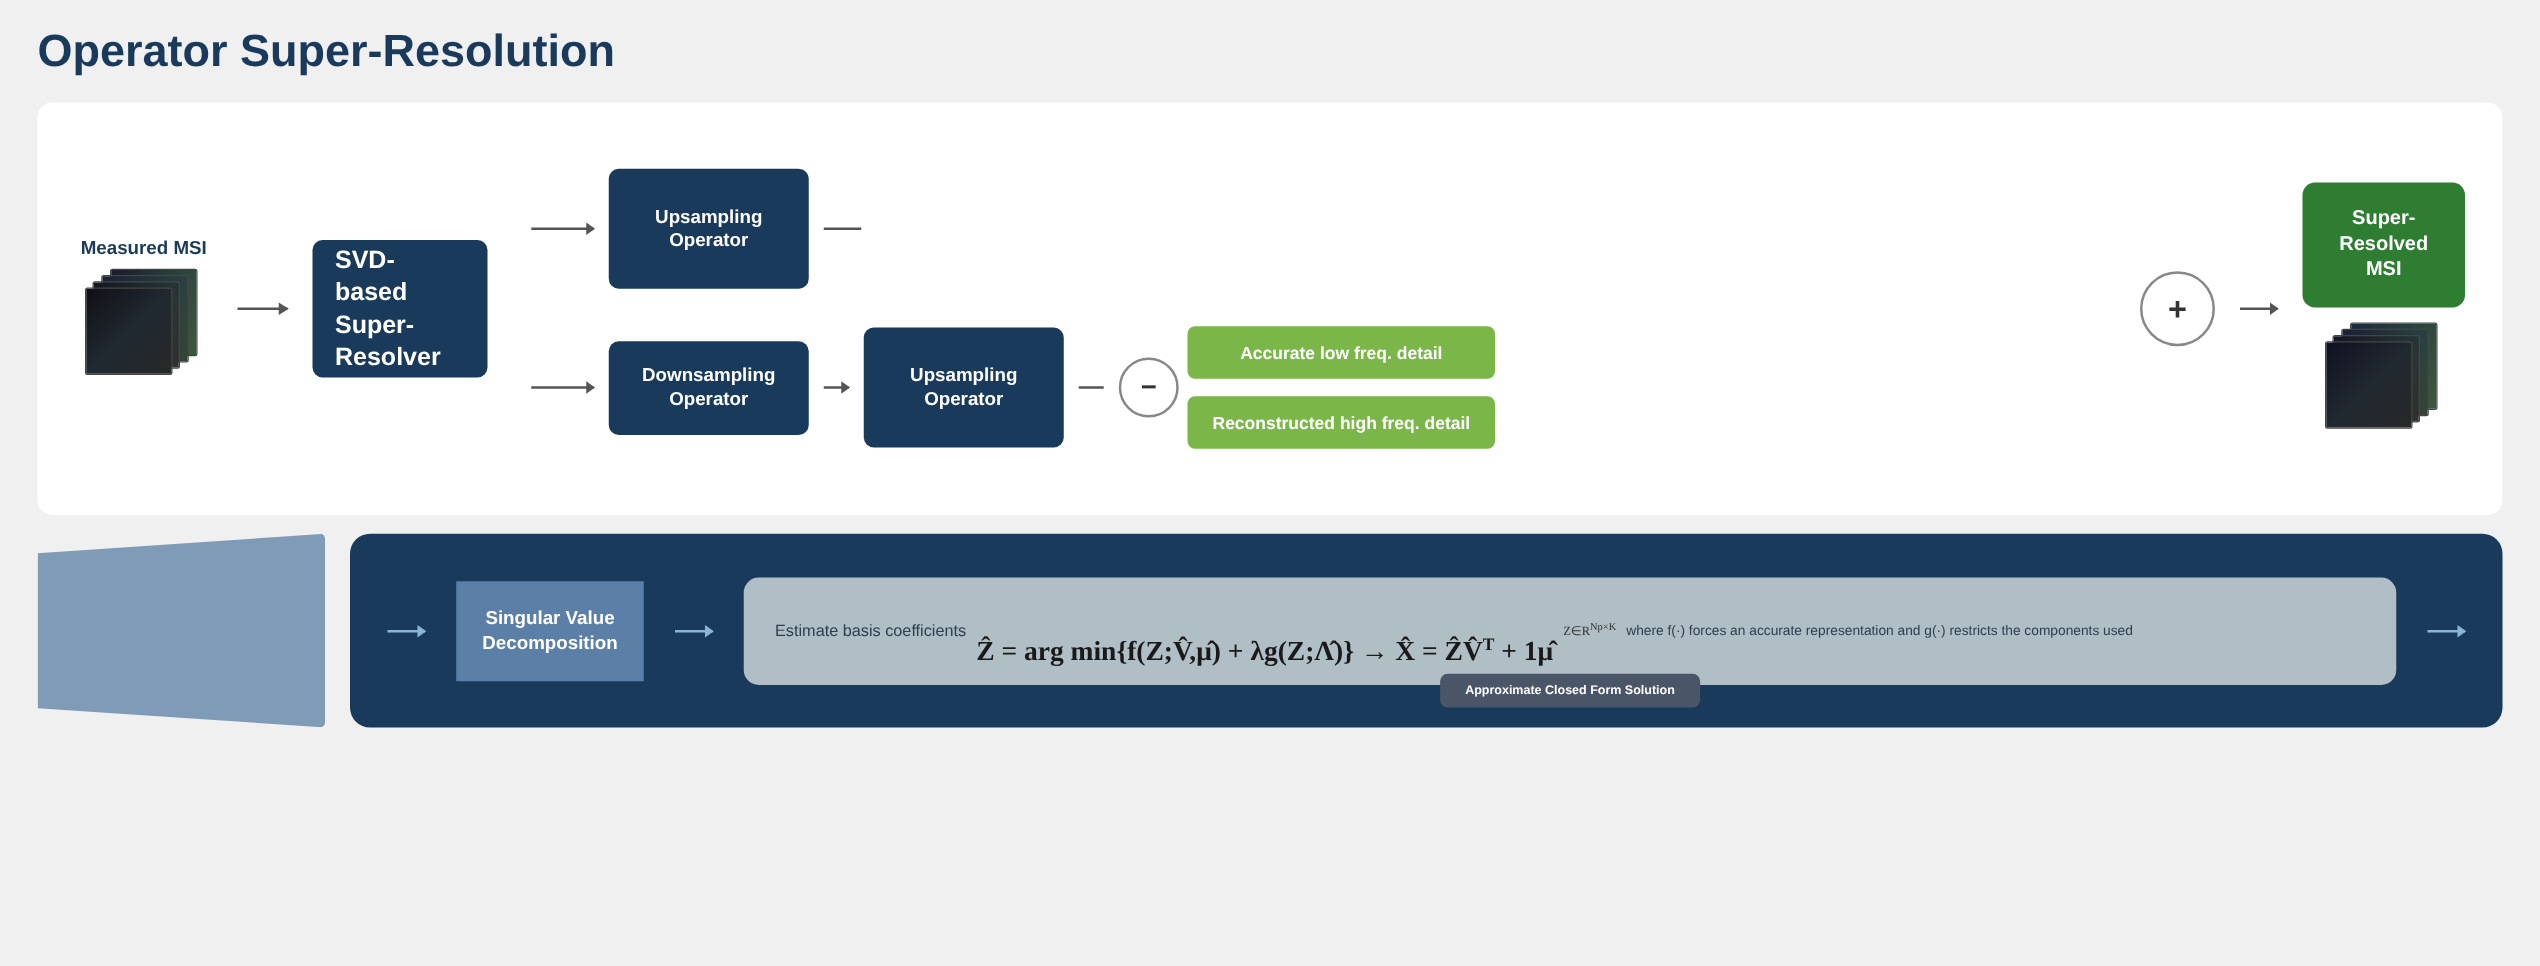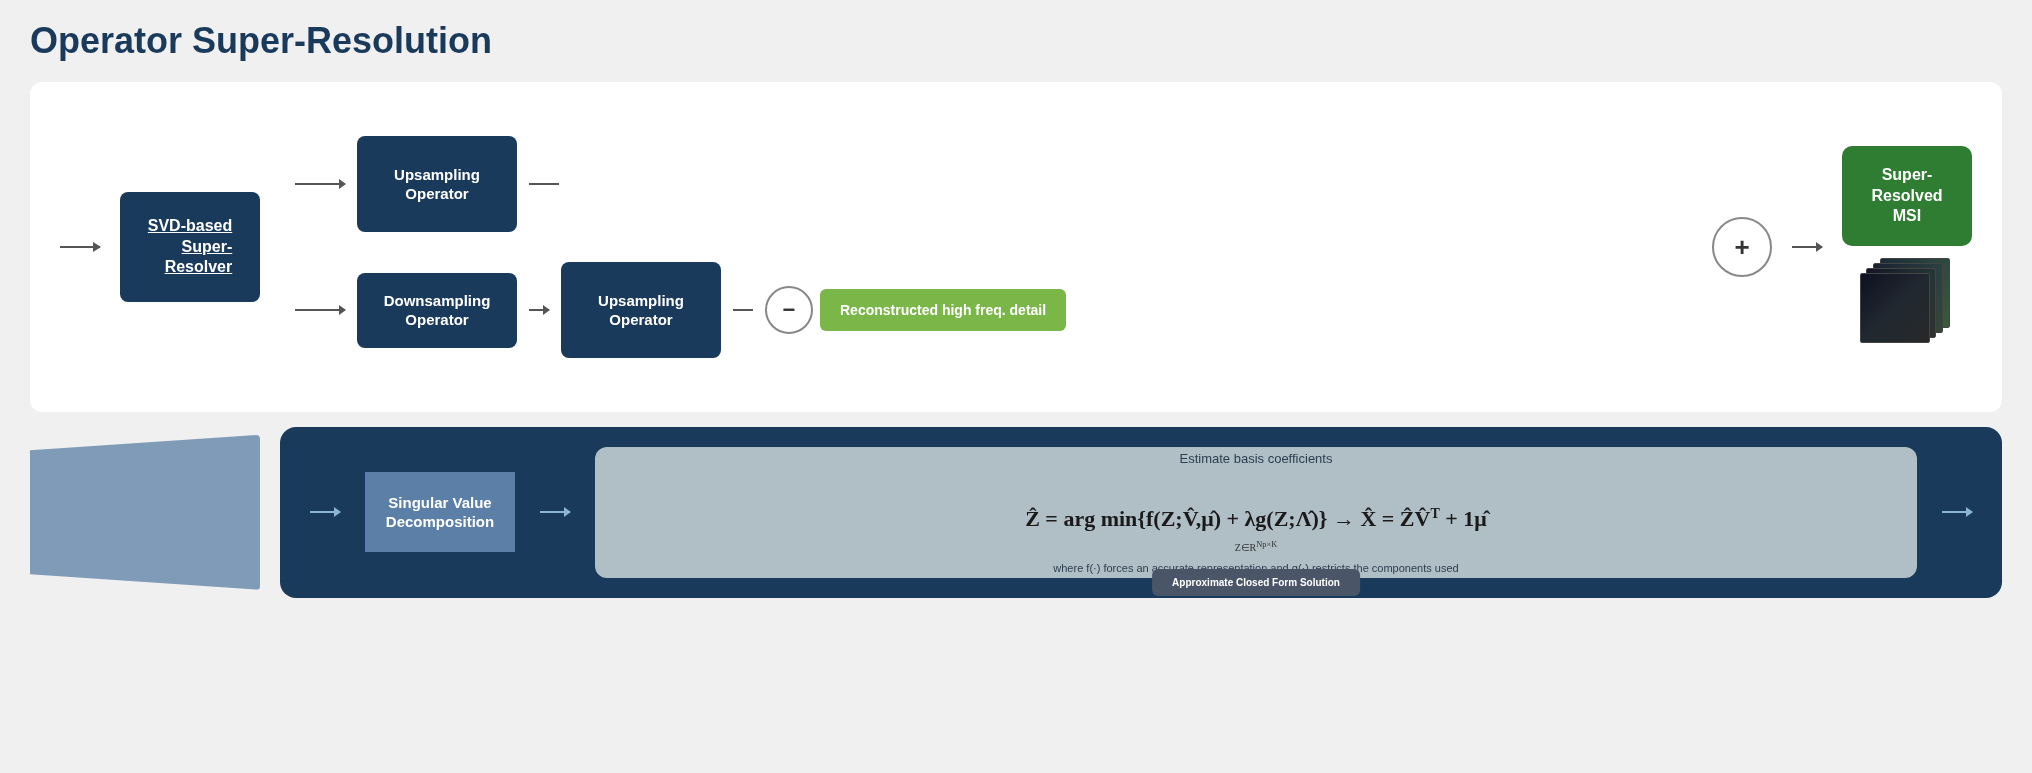--- a/index.html
+++ b/index.html
@@ -75,25 +75,24 @@
       border-top: 5px solid transparent;
       border-bottom: 5px solid transparent;
     }
 
     
     .dark-block {
       background: #1a3a5c;
       color: white;
       border-radius: 8px;
       padding: 12px 18px;
-      font-size: 16px;
-      font-weight: 600;
-      text-align: right;
-      flex-shrink: 0;
-      text-decoration: underline;
+      font-size: 20px;
+      font-weight: 600;
+      text-align: left;
+      flex-shrink: 0;
     }
 
     .svd-block {
       width: 140px;
       height: 110px;
       display: flex;
       align-items: center;
       justify-content: center;
       line-height: 1.3;
     }
@@ -234,24 +233,24 @@
       align-items: center;
       justify-content: center;
       line-height: 1.3;
       flex-shrink: 0;
     }
 
     
     .formula-box {
       background: #b0bec5;
       border-radius: 12px;
-      padding: 4px 25px;
+      padding: 14px 25px;
       flex: 1;
       display: flex;
-      flex-direction: column;
+      flex-direction: row;
       align-items: center;
       gap: 8px;
       position: relative;
     }
 
     .formula-title {
       font-size: 13px;
       color: #2c3e50;
       text-align: center;
       font-weight: 400;
@@ -311,20 +310,29 @@
   </style>
 </head>
 <body>
 
 <div class="main-container">
   <div class="page-title">Operator Super-Resolution</div>
 
   <div class="top-diagram-wrapper">
     <div class="top-diagram">
 
+      <div class="measured-msi-group">
+        <div class="measured-msi-label">Measured MSI</div>
+        <div class="img-stack-container">
+          <div class="img-layer"></div>
+          <div class="img-layer"></div>
+          <div class="img-layer"></div>
+          <div class="img-layer"></div>
+        </div>
+      </div>
 
       <div class="arrow-right"></div>
 
       <div class="dark-block svd-block">
         SVD-based<br>Super-<br>Resolver
       </div>
 
       <div style="flex: 1; position: relative; height: 280px; display: flex; flex-direction: column; justify-content: center;">
 
         <div style="display: flex; align-items: center; gap: 12px; margin-bottom: 30px; margin-left: 15px;">
@@ -341,20 +349,21 @@
           </div>
           <div class="downsampling-block">Downsampling<br>Operator</div>
           <div style="width: 20px; height: 2px; background: #555; position: relative; flex-shrink:0;">
             <div style="position:absolute;right:-1px;top:-4px;border-left:7px solid #555;border-top:5px solid transparent;border-bottom:5px solid transparent;"></div>
           </div>
           <div class="upsampling-block">Upsampling<br>Operator</div>
           <div style="width: 20px; height: 2px; background: #555; position: relative; flex-shrink:0;"></div>
           <div class="circle-operator">−</div>
 
           <div style="display: flex; flex-direction: column; gap: 14px; margin-left: -5px;">
+            <div class="green-block">Accurate low freq. detail</div>
             <div class="green-block">Reconstructed high freq. detail</div>
           </div>
         </div>
 
       </div>
 
       <div class="plus-circle">+</div>
 
       <div style="width: 30px; height: 2px; background: #555; position: relative; flex-shrink:0;">
         <div style="position:absolute;right:-1px;top:-4px;border-left:7px solid #555;border-top:5px solid transparent;border-bottom:5px solid transparent;"></div>

